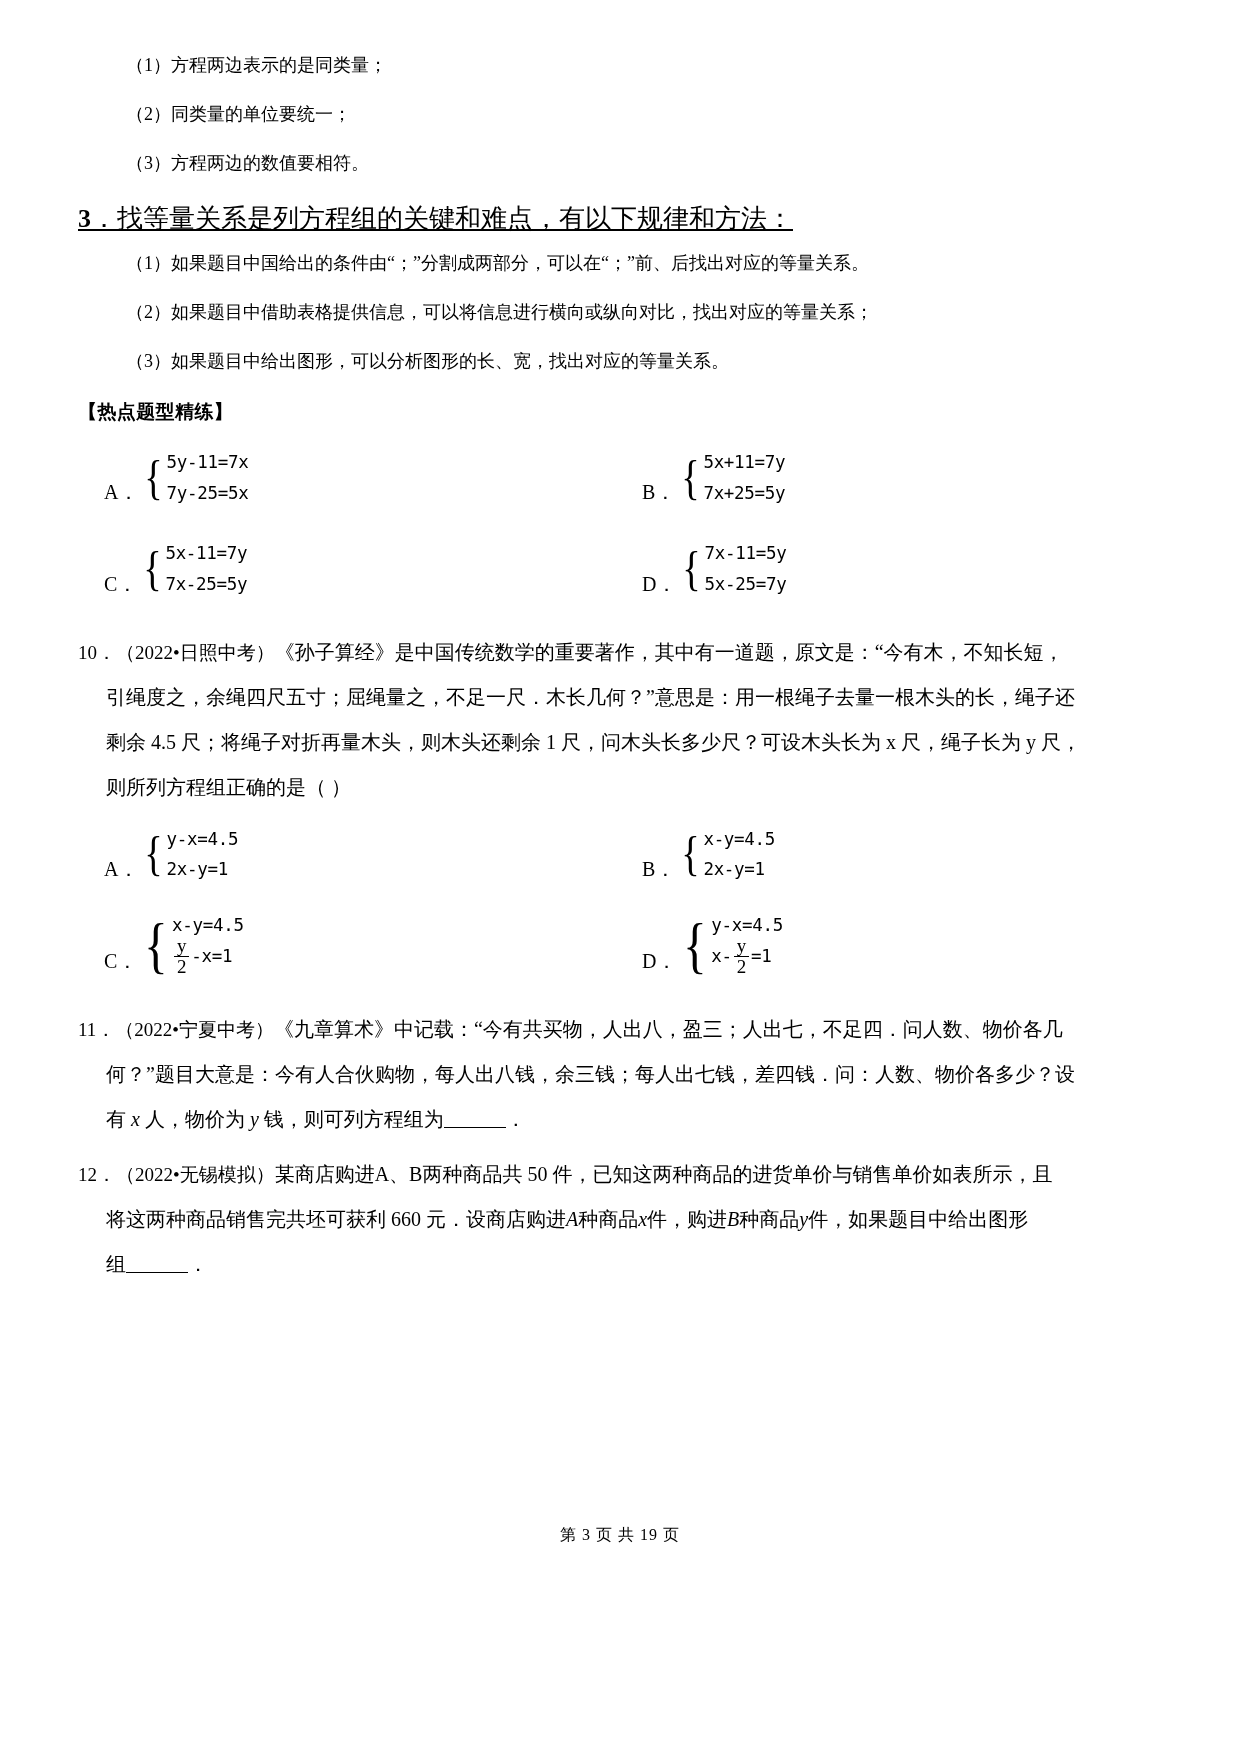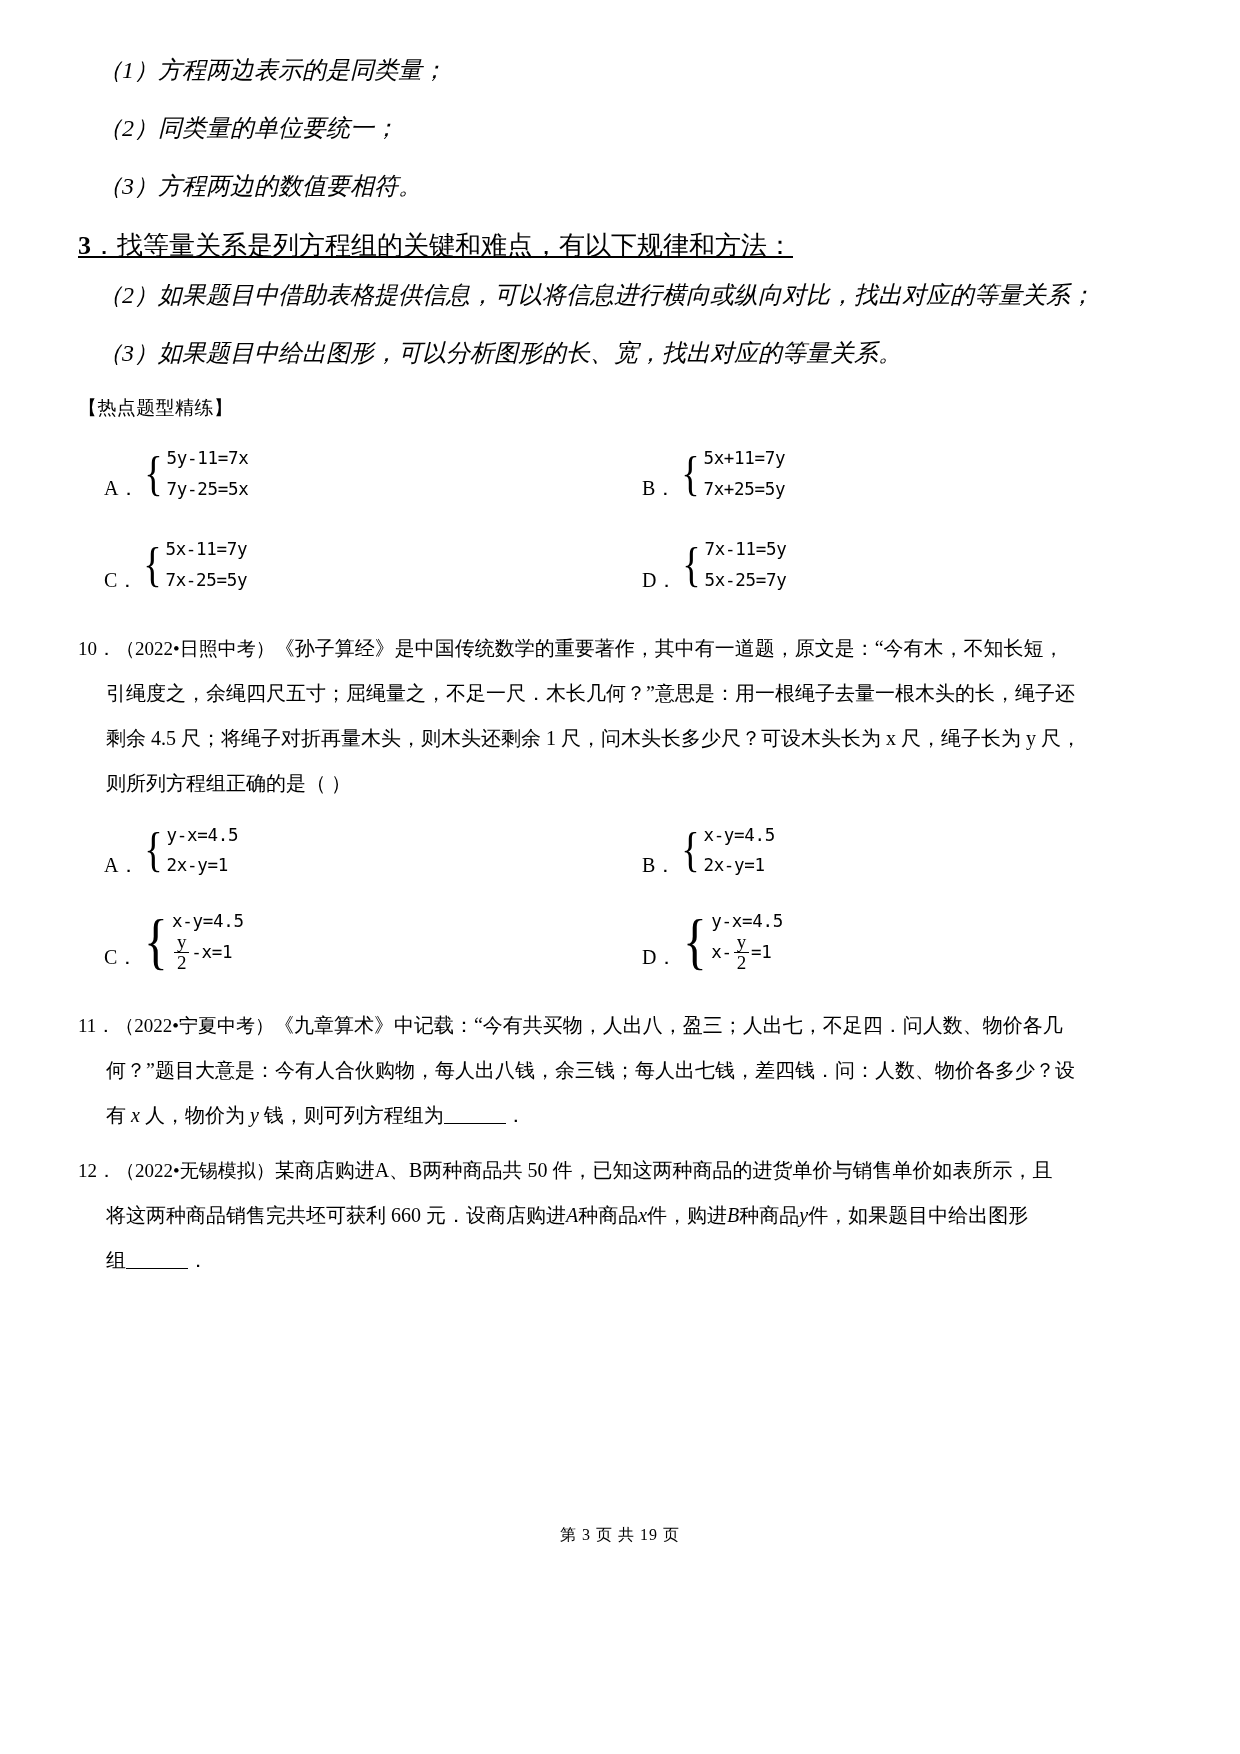--- a/index.html
+++ b/index.html
@@ -14,39 +14,38 @@
   .page {
     position: relative;
     width: 1240px;
     height: 1754px;
     box-sizing: border-box;
     padding: 52px 78px 0 78px;
     background: #ffffff;
     overflow: hidden;
   }
   .sub-item {
-    margin: 0 0 22px 20px;
-    font-size: 24px;
+    margin: 0 0 22px 48px;
+    font-size: 18px;
     line-height: 1.5;
-    font-style: italic;
   }
   .rule-head {
     margin: 0 0 12px 0;
     font-size: 26px;
     line-height: 1.5;
     text-decoration: underline;
   }
   .rule-head .num {
     font-weight: bold;
     font-family: "Liberation Serif", serif;
   }
   .section-title {
     margin: 24px 0 22px 0;
     font-size: 19px;
-    font-weight: normal;
+    font-weight: bold;
     letter-spacing: 0.4px;
   }
 
   
   .question {
     margin: 0 0 10px 0;
   }
   .q-body {
     font-size: 20px;
     line-height: 2.25;
@@ -158,20 +157,21 @@
     <div class="sub-item">（1）方程两边表示的是同类量；</div>
     <div class="sub-item">（2）同类量的单位要统一；</div>
     <div class="sub-item">（3）方程两边的数值要相符。</div>
   </div>
 
   <div class="rule-head">
     <span class="num">3</span><span>．找等量关系是列方程组的关键和难点，有以下规律和方法：</span>
   </div>
 
   <div>
+    <div class="sub-item">（1）如果题目中国给出的条件由“；”分割成两部分，可以在“；”前、后找出对应的等量关系。</div>
     <div class="sub-item">（2）如果题目中借助表格提供信息，可以将信息进行横向或纵向对比，找出对应的等量关系；</div>
     <div class="sub-item">（3）如果题目中给出图形，可以分析图形的长、宽，找出对应的等量关系。</div>
   </div>
 
   <div class="section-title">【热点题型精练】</div>
 
   <div class="question">
 
     <div class="options">
       <div class="opt-row">

